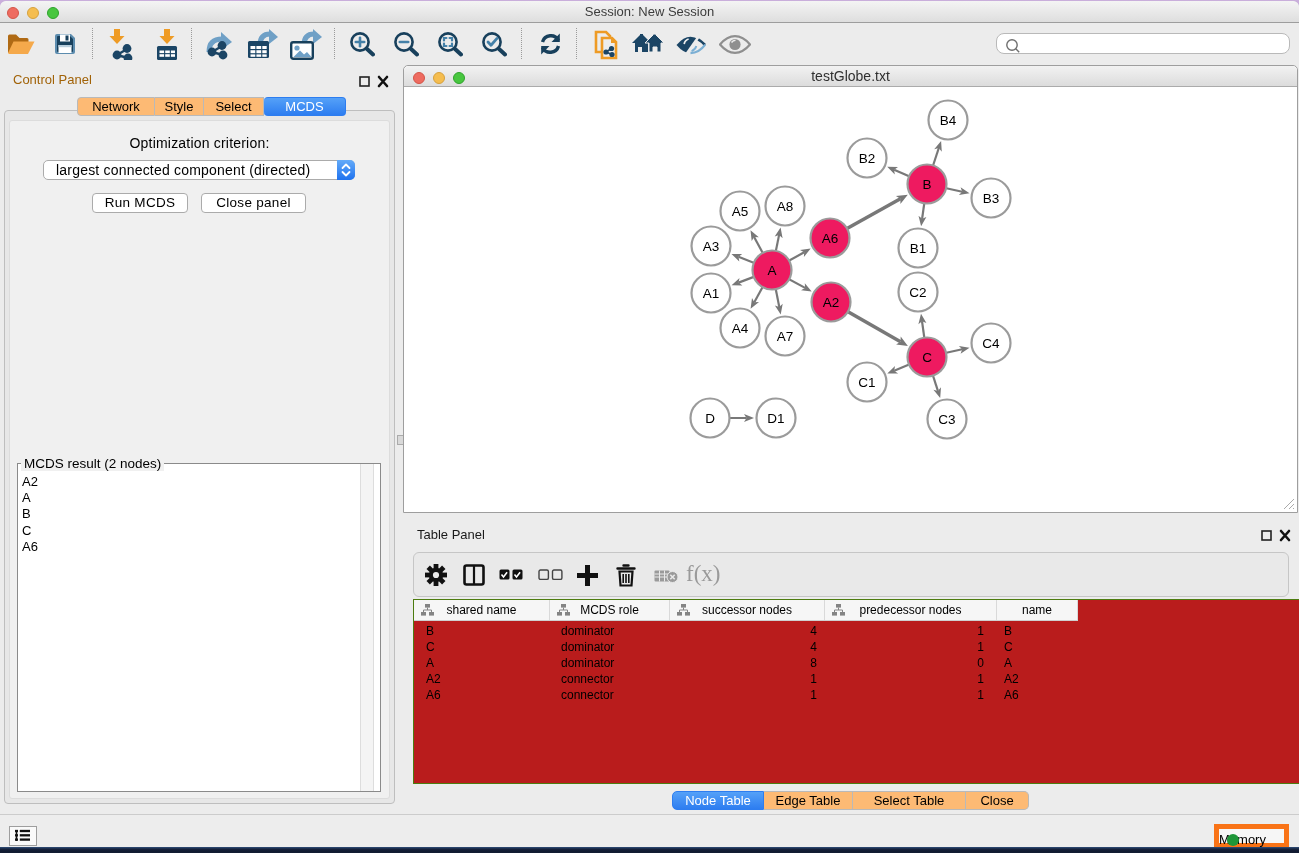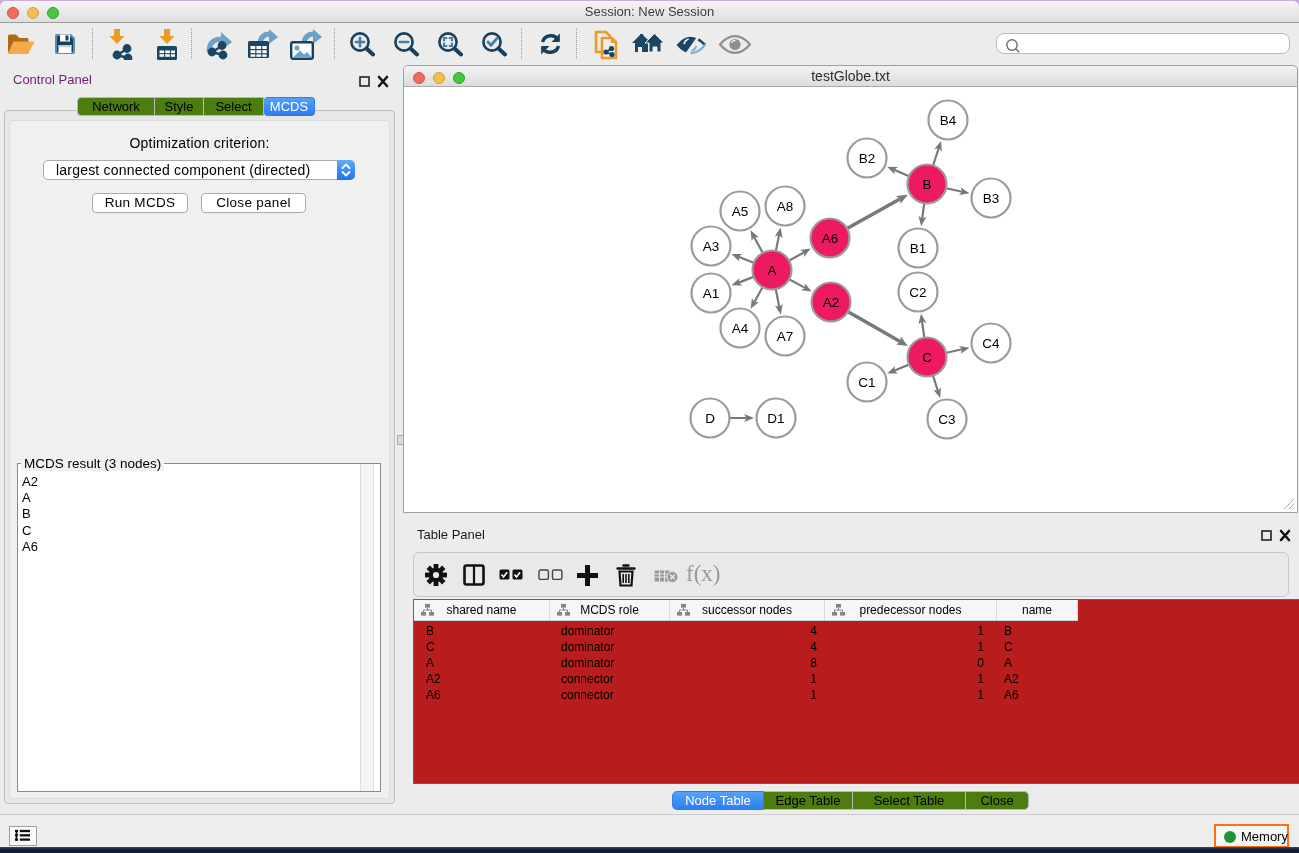--- a/index.html
+++ b/index.html
@@ -6,23 +6,23 @@
 #titlebar{position:absolute;left:0;top:0;width:1299px;height:22px;background:linear-gradient(#F4F4F4,#DEDEDE);border-bottom:1px solid #9D9D9D;border-radius:6px 6px 0 0}
 .tl{position:absolute;top:6px;width:12px;height:12px;border-radius:50%}
 #titlebar .r{left:7px;background:#EE6B60;border:1px solid #D35548}
 #titlebar .y{left:27px;background:#F5BD4F;border:1px solid #D6A13D}
 #titlebar .g{left:47px;background:#48C63F;border:1px solid #2FA32C}
 #titlebar .t{position:absolute;width:100%;text-align:center;font-size:13px;line-height:21px;color:#3C3C3C}
 #toolbar{position:absolute;left:0;top:23px;width:1299px;height:39px}
 .sep{position:absolute;top:4px;height:31px;width:0;border-left:1px dotted #9A9A9A}
 #search{position:absolute;left:996px;top:9px;width:294px;height:21px;background:#fff;border:1px solid #B9B9B9;border-radius:8px}
 #cp{position:absolute;left:0;top:62px;width:402px;height:751px;background:#ECECEC}
-#cp .hdr{position:absolute;left:13px;top:9px;font-size:13px;color:#701a75}
+#cp .hdr{position:absolute;left:13px;top:9px;font-size:13px;color:#a16207}
 .tabs{position:absolute;font-size:13px;z-index:5}
-.tabs span{float:left;height:19px;line-height:18px;text-align:center;background:#4d7c0f;border:1px solid #B9B9B9;border-left:none;color:#000}
+.tabs span{float:left;height:19px;line-height:18px;text-align:center;background:#fdba74;border:1px solid #B9B9B9;border-left:none;color:#000}
 .tabs span:first-child{border-left:1px solid #B9B9B9;border-radius:4px 0 0 4px}
 .tabs span:last-child{border-radius:0 4px 4px 0}
 .tabs span.sel{background:linear-gradient(#55A1F8,#2D7DF0);color:#fff;border-color:#2D7DF0;border-radius:4px}
 #cpbox{position:absolute;left:4px;top:47px;width:391px;height:694px;background:#E7E7E7;border:1px solid #BEBEBE;border-radius:4px}
 #cpinner{position:absolute;left:4px;top:9px;width:381px;height:679px;background:#F0F0F0;border:1px solid #DCDCDC;border-radius:3px}
 #optlabel{position:absolute;width:100%;top:14px;text-align:center;font-size:14px;letter-spacing:0.2px}
 #combo{position:absolute;left:33px;top:39px;width:312px;height:20px;background:#fff;border:1px solid #ABABAB;border-radius:5px;font-size:14px;line-height:18px;padding-left:12px;letter-spacing:0.2px}
 #combo .cap{position:absolute;right:-1px;top:-1px;width:18px;height:20px;background:linear-gradient(#64ABF9,#1E72EF);border-radius:0 5px 5px 0}
 .btn{position:absolute;height:20px;background:#fff;border:1px solid #ABABAB;border-radius:4px;font-size:13.5px;text-align:center;line-height:18px;letter-spacing:0.3px}
 #fs{position:absolute;left:7px;top:342px;width:364px;height:329px;border:1px solid #8A8A8A}
@@ -212,33 +212,33 @@
 <div id="cp">
 <div class="hdr">Control Panel</div>
 <svg class="icon" style="left:359px;top:12px" width="30" height="14">
         <rect x="1" y="2" width="9" height="9" fill="none" stroke="#222" stroke-width="1.6"></rect>
         <path d="M20 2 L28 11 M28 2 L20 11" stroke="#111" stroke-width="2.6" stroke-linecap="round"></path>
       </svg>
 <div class="tabs" style="left:77px;top:34px">
         <span style="width:78px">Network</span>
         <span style="width:49px">Style</span>
         <span style="width:60px">Select</span>
-        <span class="sel" style="width:51px">MCDS</span>
+        <span class="sel" style="width:82px">MCDS</span>
       </div>
 <div id="cpbox">
 <div id="cpinner">
 <div id="combo">largest connected component (directed)<span class="cap"><svg width="18" height="20">
                 <path d="M5.5 8 L9 4.5 L12.5 8" fill="none" stroke="#fff" stroke-width="1.8" stroke-linecap="round" stroke-linejoin="round"></path>
                 <path d="M5.5 12 L9 15.5 L12.5 12" fill="none" stroke="#fff" stroke-width="1.8" stroke-linecap="round" stroke-linejoin="round"></path>
               </svg></span></div>
 <div id="optlabel">Optimization criterion:</div>
 <div class="btn" style="left:82px;top:72px;width:96px">Run MCDS</div>
 <div class="btn" style="left:191px;top:72px;width:105px">Close panel</div>
 <div id="fs">
-            <legend>MCDS result (3 nodes)</legend>
+            <legend>MCDS result (2 nodes)</legend>
 <div id="fslist">A2<br>A<br>B<br>C<br>A6<div id="fstrack"></div></div>
 </div>
 </div>
 </div>
 </div>
 <div id="nw">
 <div id="nwtitle">
         <span class="tl r"></span>
         <span class="tl y"></span>
         <span class="tl g"></span>
@@ -477,16 +477,16 @@
             <line x1="0" y1="2" x2="3" y2="2"></line>
             <line x1="4.8" y1="2" x2="15" y2="2"></line>
             <line x1="0" y1="6.3" x2="3" y2="6.3"></line>
             <line x1="4.8" y1="6.3" x2="15" y2="6.3"></line>
             <line x1="0" y1="10.6" x2="3" y2="10.6"></line>
             <line x1="4.8" y1="10.6" x2="15" y2="10.6"></line>
           </g>
           <line x1="1.5" y1="1" x2="1.5" y2="12" stroke="#111" stroke-width="1.6"></line>
         </svg>
 </div>
-<div style="position:absolute;left:1214px;top:9px;width:75px;height:24px;background:#F6F6F6;border:2px solid #f97316;font-size:13px;line-height:22px;text-align:left;padding-left:25px">Memory<span style="position:absolute;left:8px;top:5px;width:12px;height:12px;border-radius:50%;background:#1E9638"></span></div>
+<div style="position:absolute;left:1214px;top:9px;width:75px;height:24px;background:#F6F6F6;border:5px solid #f97316;font-size:13px;line-height:22px;text-align:left;">Memory<span style="position:absolute;left:8px;top:5px;width:12px;height:12px;border-radius:50%;background:#1E9638"></span></div>
 </div>
 </div>
 <div id="navy"></div>
 
 </body></html>

